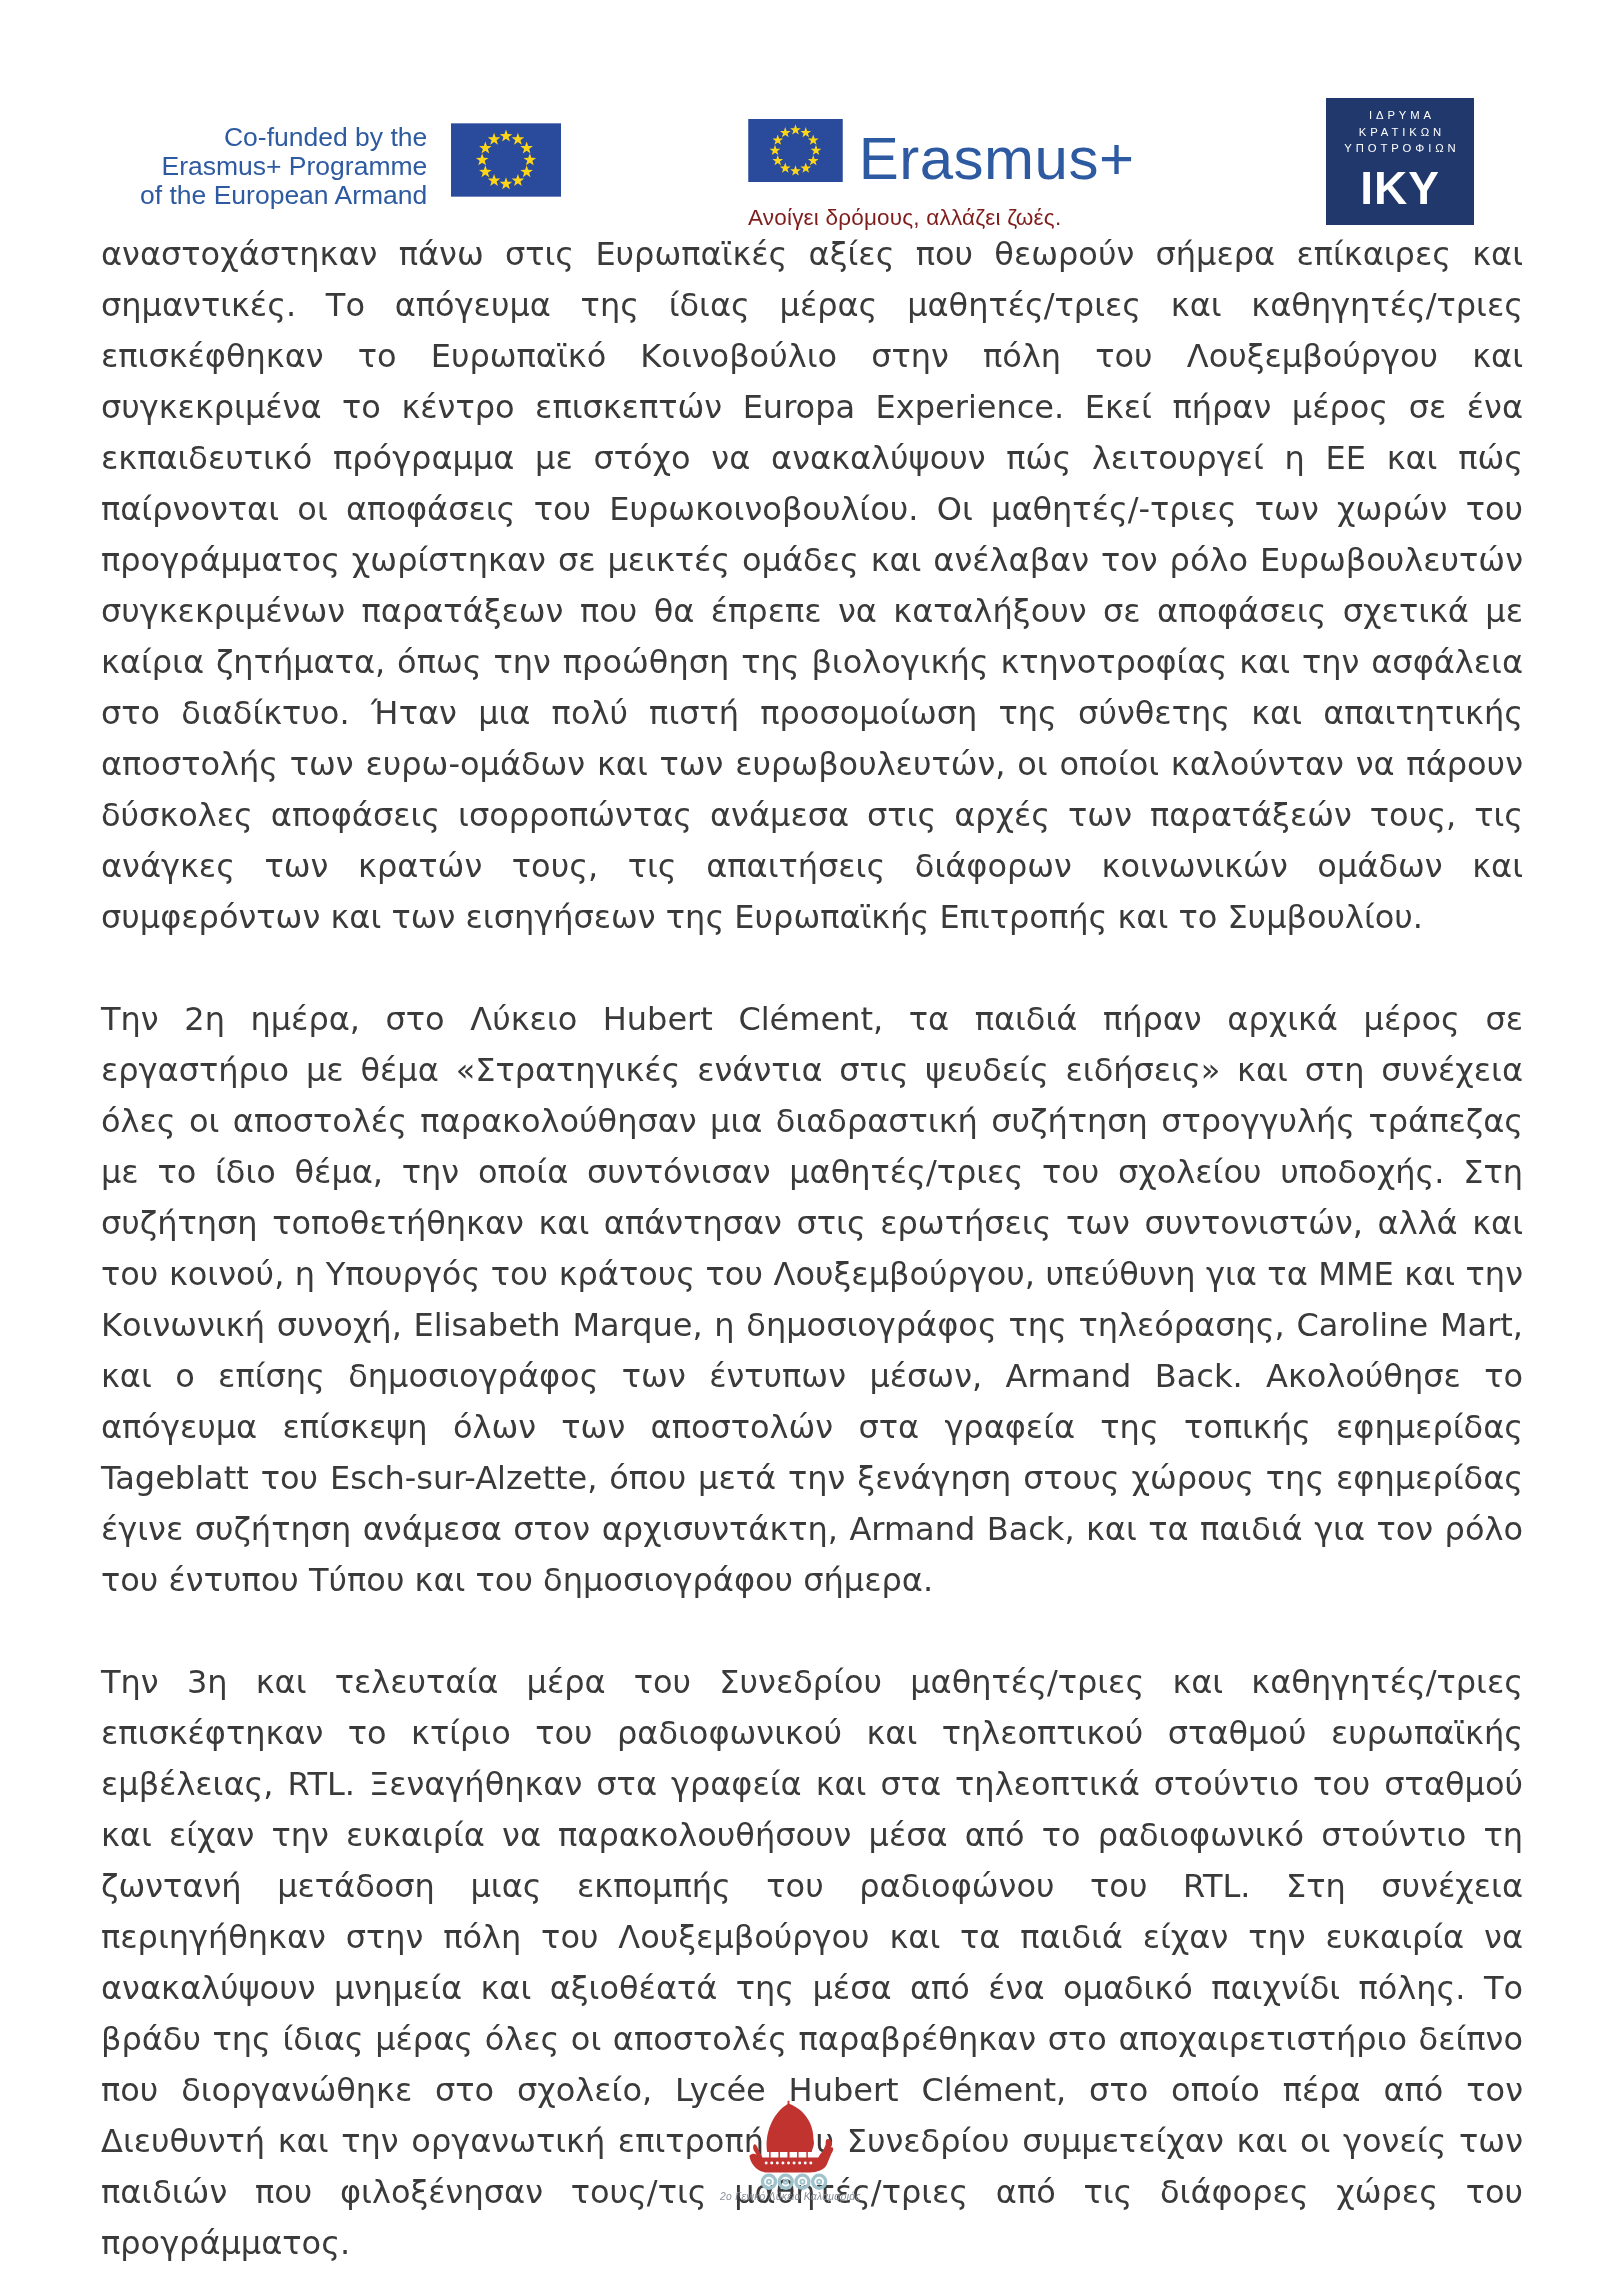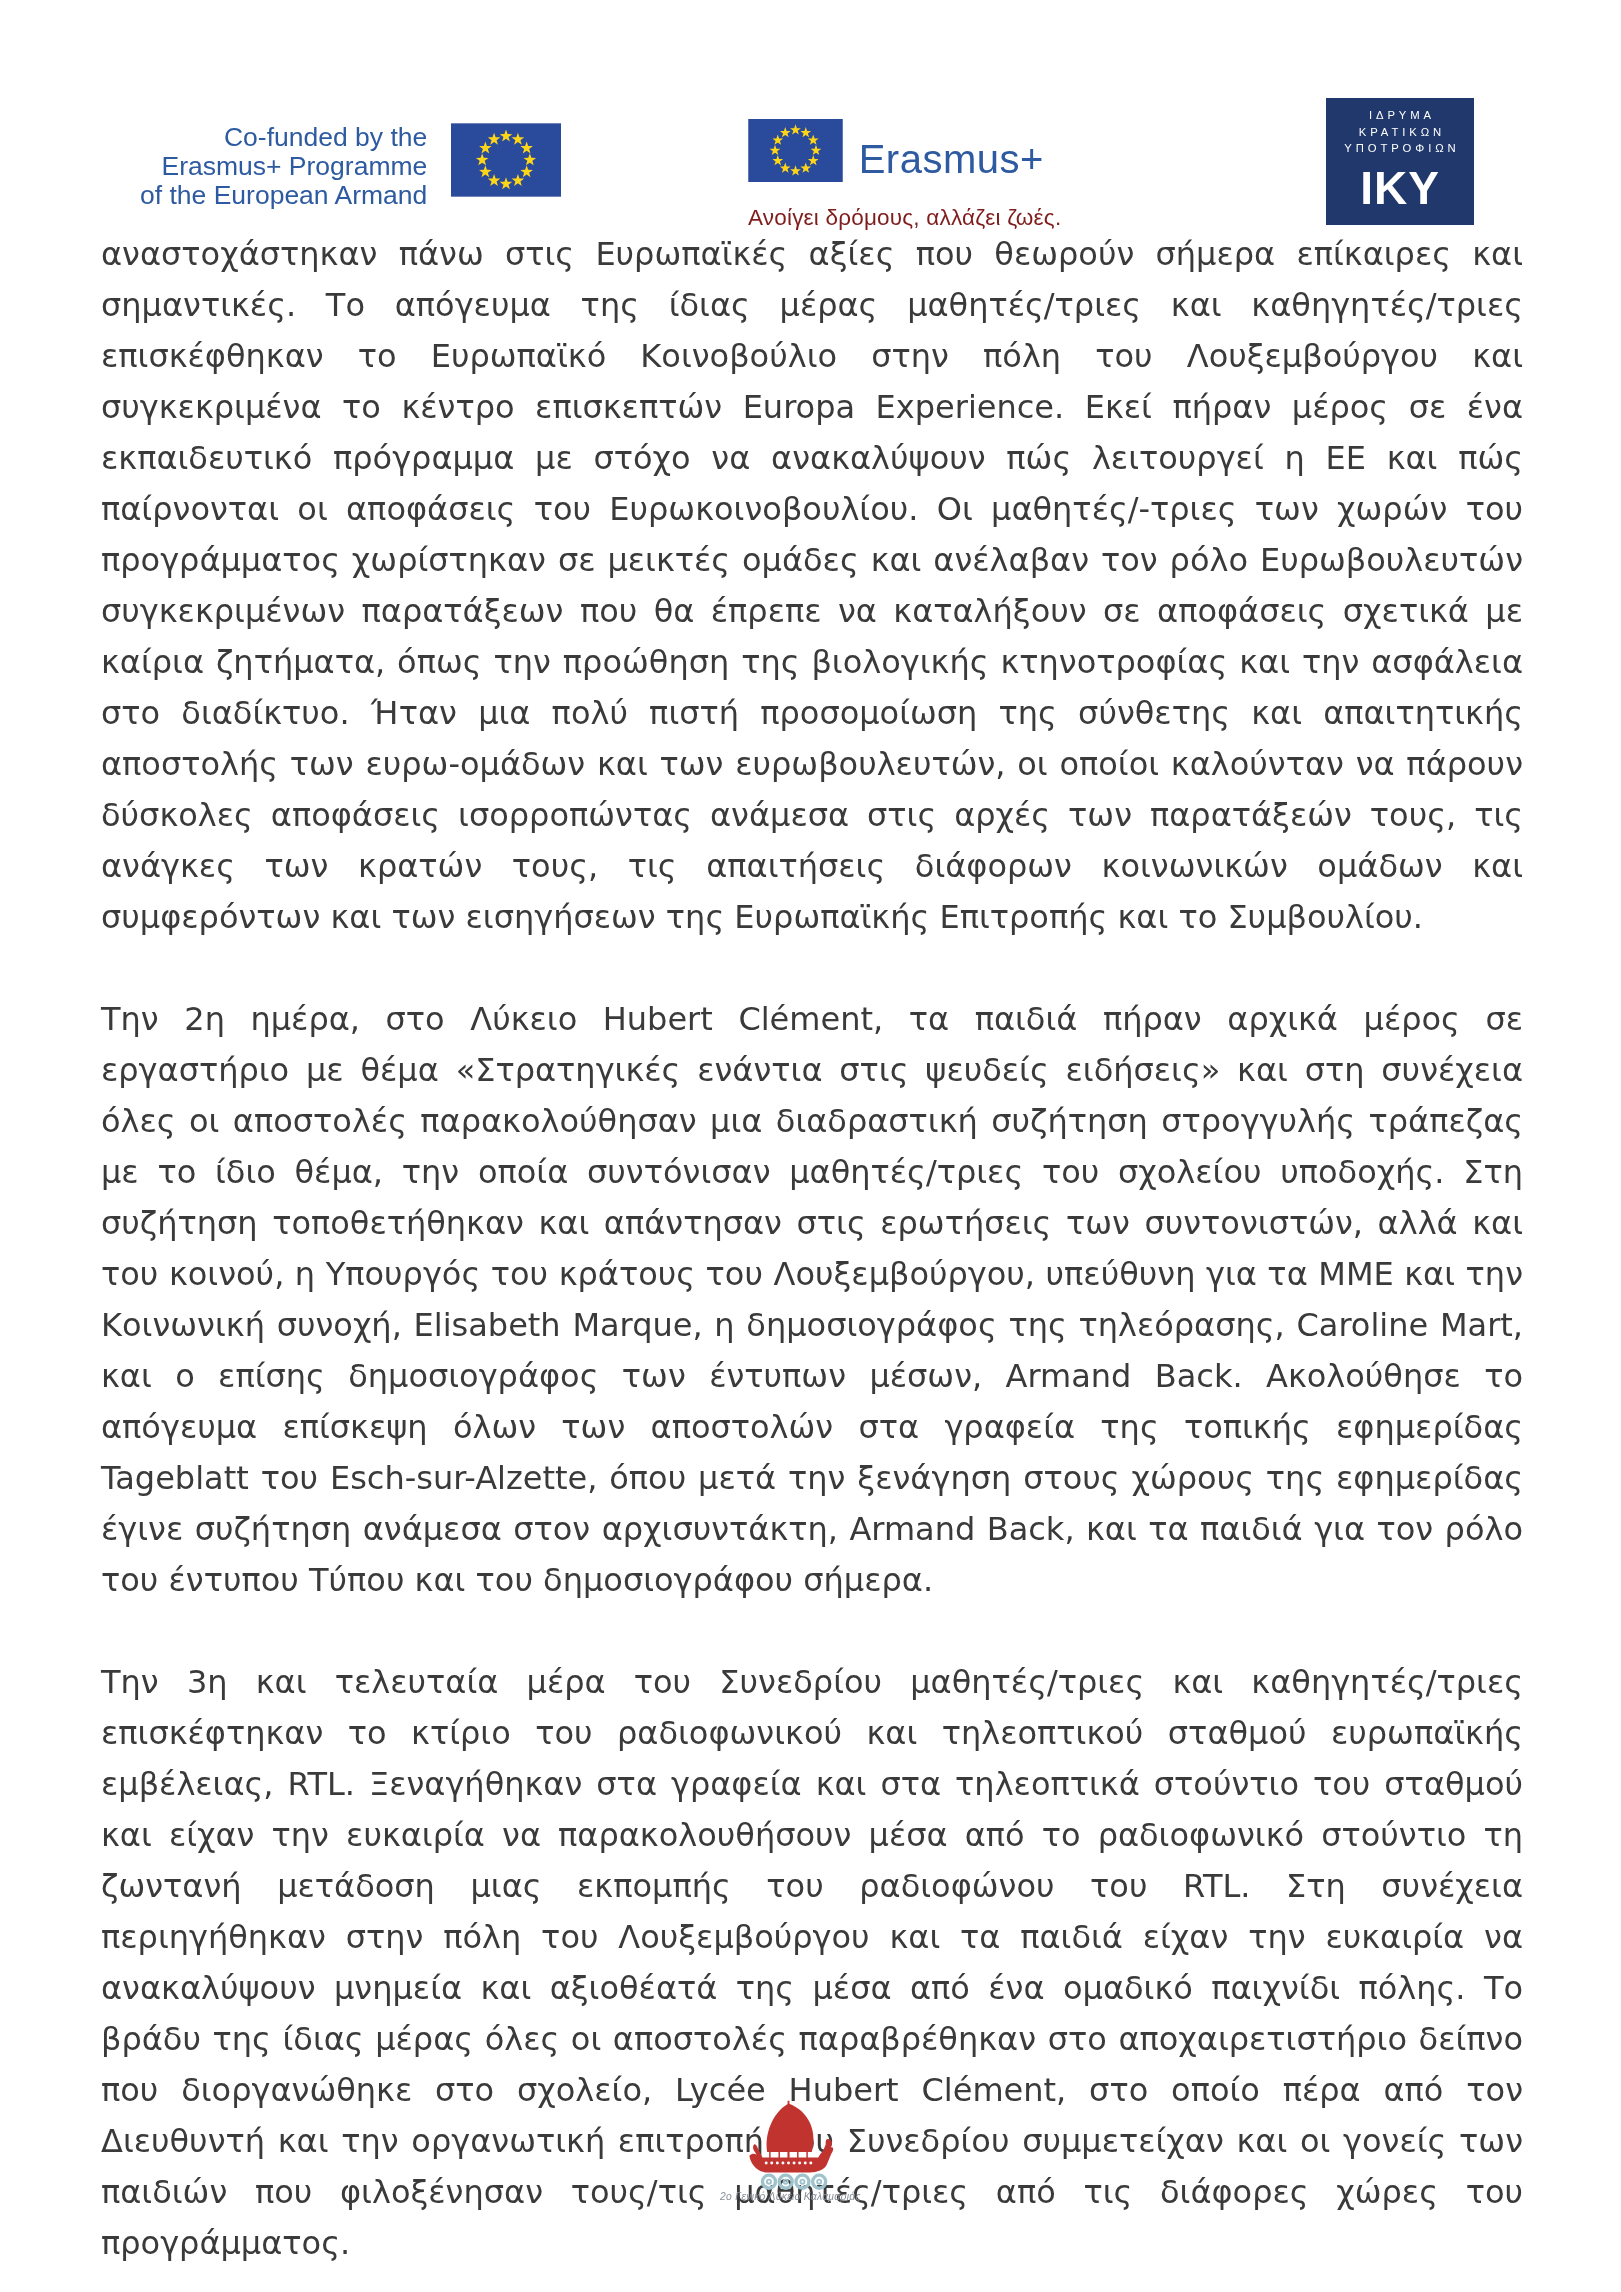--- a/index.html
+++ b/index.html
@@ -12,21 +12,21 @@
     font-family:"Liberation Sans", sans-serif;
   }
 
   
   .cofunded{position:absolute;left:140px;top:123px;display:flex;align-items:flex-start;gap:23.5px;}
   .cofunded-text{text-align:right;color:#2d5aa0;font-size:26.5px;line-height:29px;font-family:"Liberation Sans",sans-serif;}
   .euflag{display:block;}
 
   .erasmus{position:absolute;left:748px;top:119px;}
   .erasmus-top{display:flex;align-items:flex-end;gap:15.7px;}
-  .erasmus-word{color:#2d5aa0;font-size:40px;line-height:46px;font-weight:500;letter-spacing:0.5px;}
+  .erasmus-word{color:#2d5aa0;font-size:60px;line-height:46px;font-weight:500;letter-spacing:0.5px;}
   .erasmus-tagline{color:#7f1d1d;font-size:22.5px;margin-top:23px;letter-spacing:0.2px;}
 
   .iky{
     position:absolute;left:1326px;top:98px;width:148px;height:127px;
     background:#20386b;color:#ffffff;
     display:flex;flex-direction:column;align-items:center;justify-content:center;
   }
   .iky-line{font-size:11.3px;letter-spacing:3.9px;line-height:16.7px;text-indent:3.9px;}
   .iky-acronym{font-size:46px;font-weight:bold;line-height:55px;margin-top:3.9px;letter-spacing:1px;}
 

